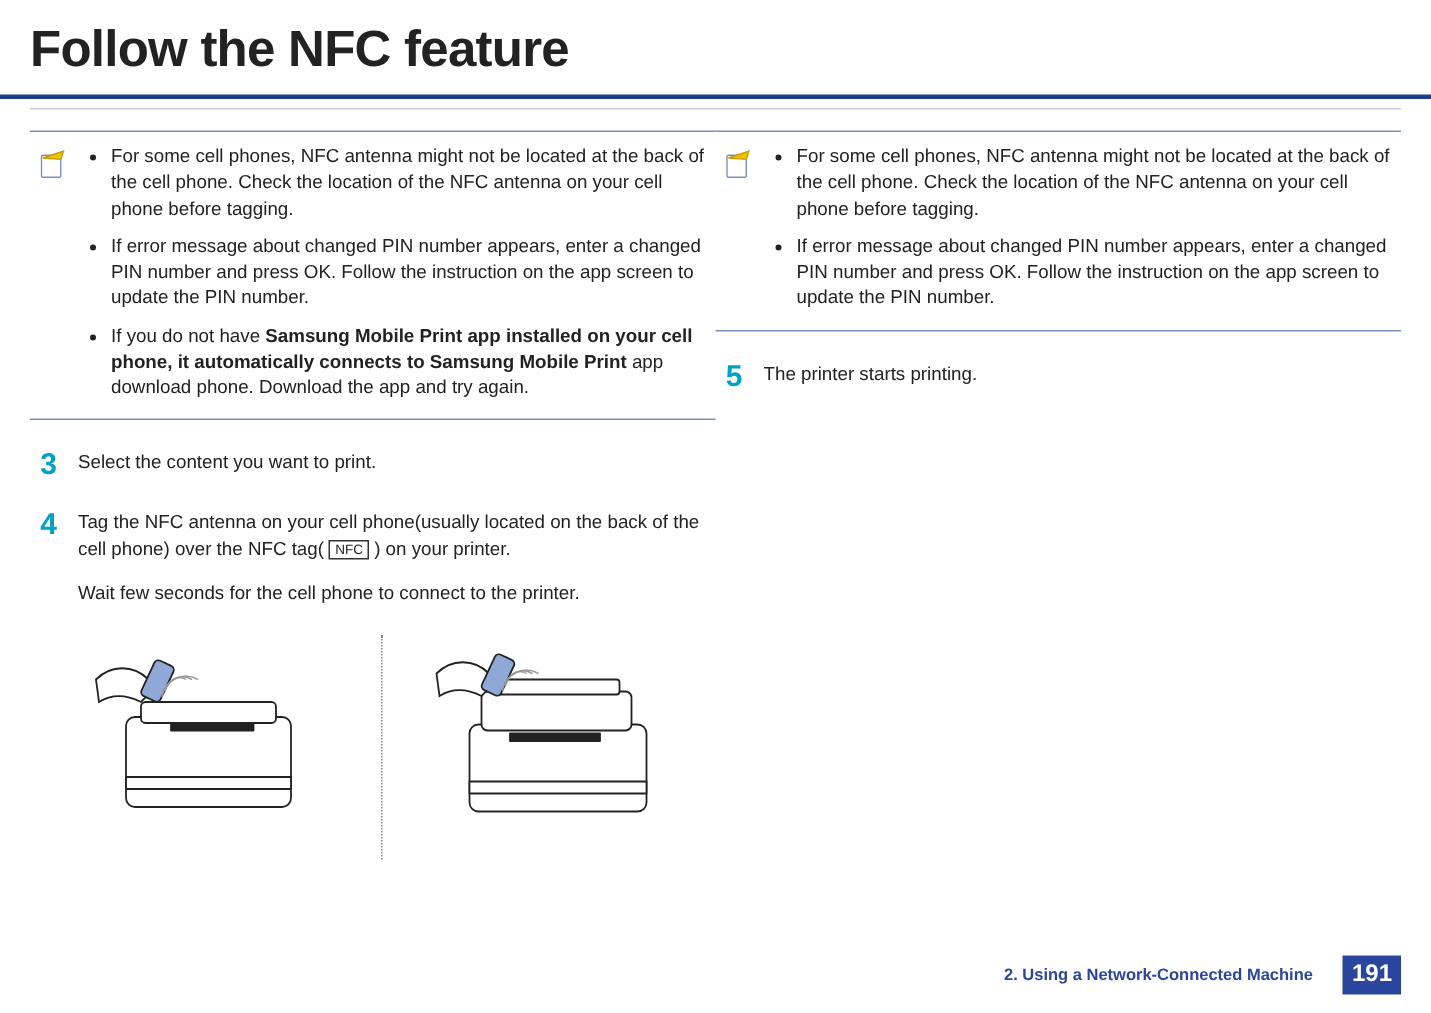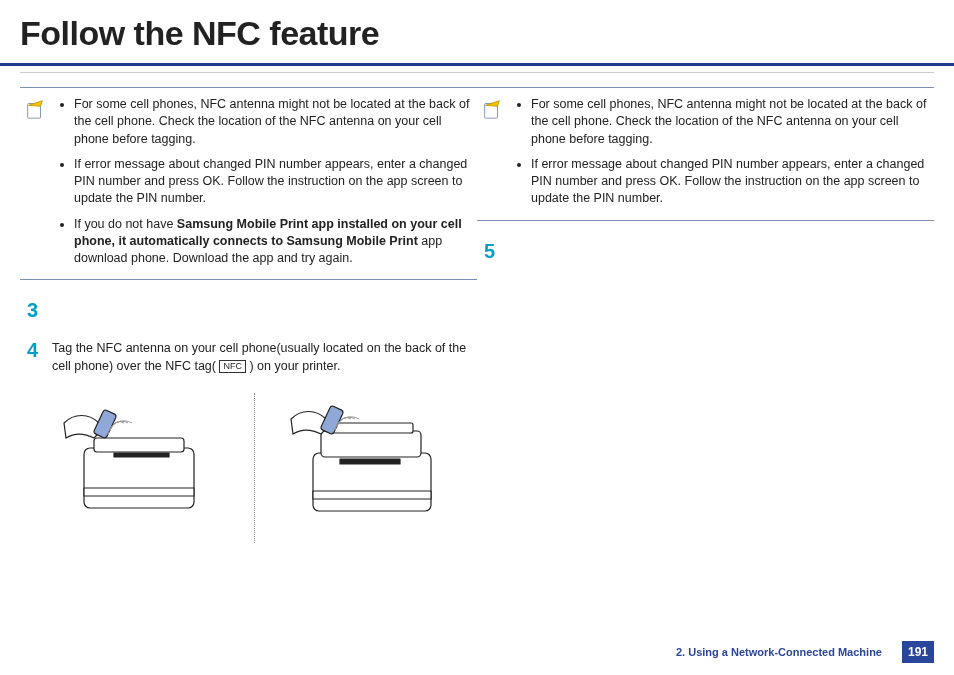--- a/index.html
+++ b/index.html
@@ -129,21 +129,21 @@
     align-items:center;
     gap:20px;
     font-size: 11px;
   }
   .footer .chapter { font-weight:700; color:#29469c; }
   .footer .pagebox {
     background:#29469c;
     color:#fff;
     font-weight:700;
     padding:4px 6px;
-    font-size:12px;
+    font-size:16px;
   }
 </style>
 </head>
 <body>
 
 <div class="header">
   <h1>Follow the NFC feature</h1>
 </div>
 <div class="subrule"></div>
 
@@ -163,29 +163,31 @@
         <li>If error message about changed PIN number appears, enter a changed PIN number and press OK. Follow the instruction on the app screen to update the PIN number.</li>
         <li>
           <span>If you do not have </span><span class="bold-run">Samsung Mobile Print app installed on your cell phone, it automatically connects to Samsung Mobile Print</span><span> app download phone. Download the app and try again.</span>
         </li>
       </ul>
     </div>
 
     <div class="step">
       <div class="num">3</div>
       <div class="body">
+        <p>Select the content you want to print.</p>
       </div>
     </div>
 
     <div class="step">
       <div class="num">4</div>
       <div class="body">
         <p>
           <span>Tag the NFC antenna on your cell phone(usually located on the back of the cell phone) over the NFC tag( </span><span class="nfc-tag">NFC</span><span> ) on your printer.</span>
         </p>
+        <p>Wait few seconds for the cell phone to connect to the printer.</p>
       </div>
     </div>
 
     <div class="illus-row">
       <div class="illus">
         <svg class="printer-svg" viewBox="0 0 170 140">
           <g stroke="#222" stroke-width="1.2" fill="#fff" stroke-linejoin="round">
             <rect x="30" y="55" width="110" height="60" rx="6"></rect>
             <rect x="30" y="95" width="110" height="8"></rect>
             <rect x="40" y="45" width="90" height="14" rx="3"></rect>
@@ -237,20 +239,23 @@
           </svg>
       </span>
       <ul>
         <li>For some cell phones, NFC antenna might not be located at the back of the cell phone. Check the location of the NFC antenna on your cell phone before tagging.</li>
         <li>If error message about changed PIN number appears, enter a changed PIN number and press OK. Follow the instruction on the app screen to update the PIN number.</li>
       </ul>
     </div>
 
     <div class="step">
       <div class="num">5</div>
+      <div class="body">
+        <p>The printer starts printing.</p>
+      </div>
     </div>
 
   </div>
 </div>
 
 <div class="footer">
   <span class="chapter">2.  Using a Network-Connected Machine</span>
   <span class="pagebox">191</span>
 </div>
 

